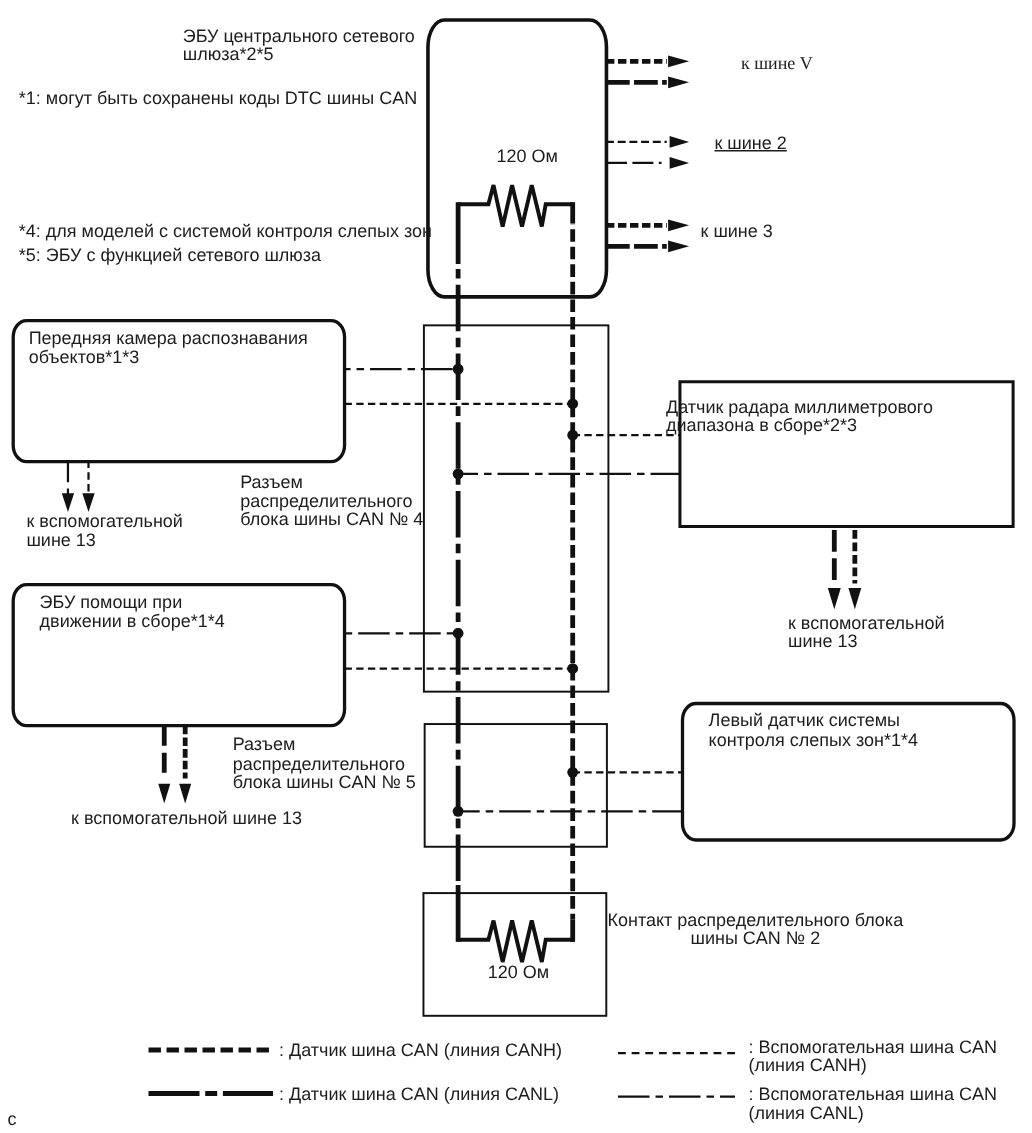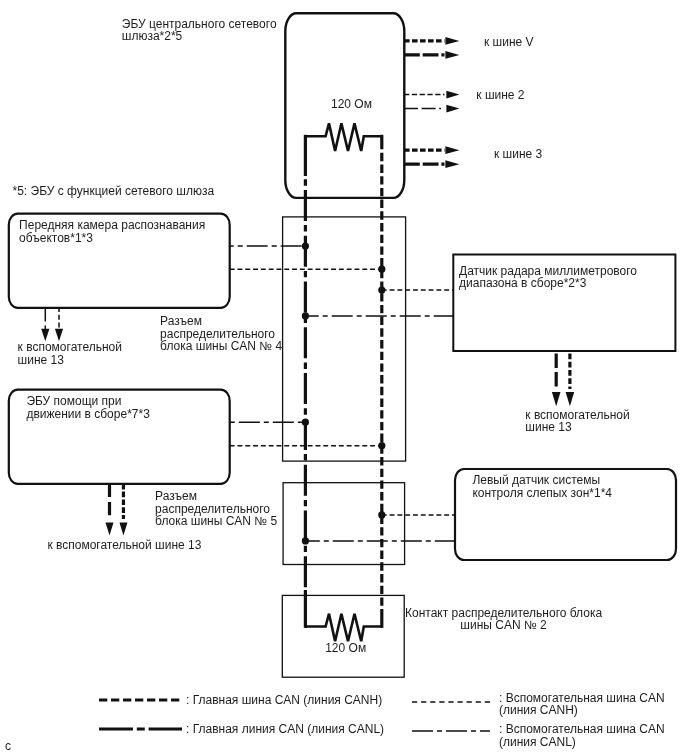--- a/index.html
+++ b/index.html
@@ -69,47 +69,49 @@
       <circle cx="381.8" cy="514.9" r="3.6" fill="#111111"></circle>
       <line x1="305.4" y1="540.9" x2="455" y2="540.9" stroke="#111111" stroke-width="1.5" stroke-dasharray="21,4,5,4" stroke-dashoffset="6.6"></line>
       <circle cx="305.4" cy="540.9" r="3.6" fill="#111111"></circle>
       <line x1="99" y1="700" x2="180" y2="700" stroke="#111111" stroke-width="3.2" stroke-dasharray="8.3,3.7"></line>
       <line x1="99" y1="729" x2="182" y2="729" stroke="#111111" stroke-width="3.2" stroke-dasharray="34,3.8,8,3.8"></line>
       <line x1="412" y1="702" x2="490" y2="702" stroke="#111111" stroke-width="1.5" stroke-dasharray="5.2,3.9"></line>
       <line x1="412" y1="731" x2="490" y2="731" stroke="#111111" stroke-width="1.5" stroke-dasharray="21,4,5,4"></line>
     </svg>
 <div class="lbl" style="left: 121.8px; top: 17.6px;">ЭБУ центрального сетевого
 шлюза*2*5</div>
-    <div class="lbl" style="left: 12.5px; top: 185px;">*5: ЭБУ с функцией сетевого шлюза</div>
+    <div class="lbl" style="left: 12.5px; top: 59px;">*1: могут быть сохранены коды DTC шины CAN</div>
+    <div class="lbl" style="left: 12.5px; top: 148px;">*4: для моделей с системой контроля слепых зон</div>
+    <div class="lbl" style="left: 12.5px; top: 164px;">*5: ЭБУ с функцией сетевого шлюза</div>
     <div class="lbl" style="left: 331px; top: 97.6px;">120 Ом</div>
     <div class="lbl" style="left: 325.2px; top: 642px;">120 Ом</div>
-    <div class="lbl" style="left: 484px; top: 35.7px;">к шине V</div>
-    <div class="lbl" style="left: 476.3px; top: 89.4px;">к шине 2</div>
-    <div class="lbl" style="left: 494px; top: 148.2px;">к шине 3</div>
+    <div class="lbl" style="left: 494px; top: 35.7px; font-family: Liberation Serif, serif;">к шине V</div>
+    <div class="lbl" style="left: 476.3px; top: 89.4px; text-decoration: underline;">к шине 2</div>
+    <div class="lbl" style="left: 467px; top: 148.2px;">к шине 3</div>
     <div class="lbl" style="left: 19.1px; top: 219px;">Передняя камера распознавания
 объектов*1*3</div>
     <div class="lbl" style="left: 26.4px; top: 395.4px;">ЭБУ помощи при
-движении в сборе*7*3</div>
-    <div class="lbl" style="left: 459px; top: 264.9px;">Датчик радара миллиметрового
+движении в сборе*1*4</div>
+    <div class="lbl" style="left: 444px; top: 264.9px;">Датчик радара миллиметрового
 диапазона в сборе*2*3</div>
     <div class="lbl" style="left: 472.4px; top: 474.4px;">Левый датчик системы
 контроля слепых зон*1*4</div>
     <div class="lbl" style="left: 160.1px; top: 315.1px;">Разъем
 распределительного
 блока шины CAN № 4</div>
     <div class="lbl" style="left: 155.1px; top: 490px;">Разъем
 распределительного
 блока шины CAN № 5</div>
     <div class="lbl" style="left: 405px; top: 606.7px; text-align: center;">Контакт распределительного блока
 шины CAN № 2</div>
     <div class="lbl" style="left: 17.6px; top: 341px;">к вспомогательной
 шине 13</div>
     <div class="lbl" style="left: 525.3px; top: 408.6px;">к вспомогательной
 шине 13</div>
     <div class="lbl" style="left: 47.4px; top: 539.3px;">к вспомогательной шине 13</div>
     <div class="lbl" style="left: 5px; top: 740px;">с</div>
-    <div class="lbl" style="left: 186px; top: 694px;">: Главная шина CAN (линия CANH)</div>
-    <div class="lbl" style="left: 186px; top: 723px;">: Главная линия CAN (линия CANL)</div>
+    <div class="lbl" style="left: 186px; top: 694px;">: Датчик шина CAN (линия CANH)</div>
+    <div class="lbl" style="left: 186px; top: 723px;">: Датчик шина CAN (линия CANL)</div>
     <div class="lbl" style="left: 499px; top: 691.5px;">: Вспомогательная шина CAN
 (линия CANH)</div>
     <div class="lbl" style="left: 499px; top: 723px;">: Вспомогательная шина CAN
 (линия CANL)</div>
   </div>
 
 </body></html>

